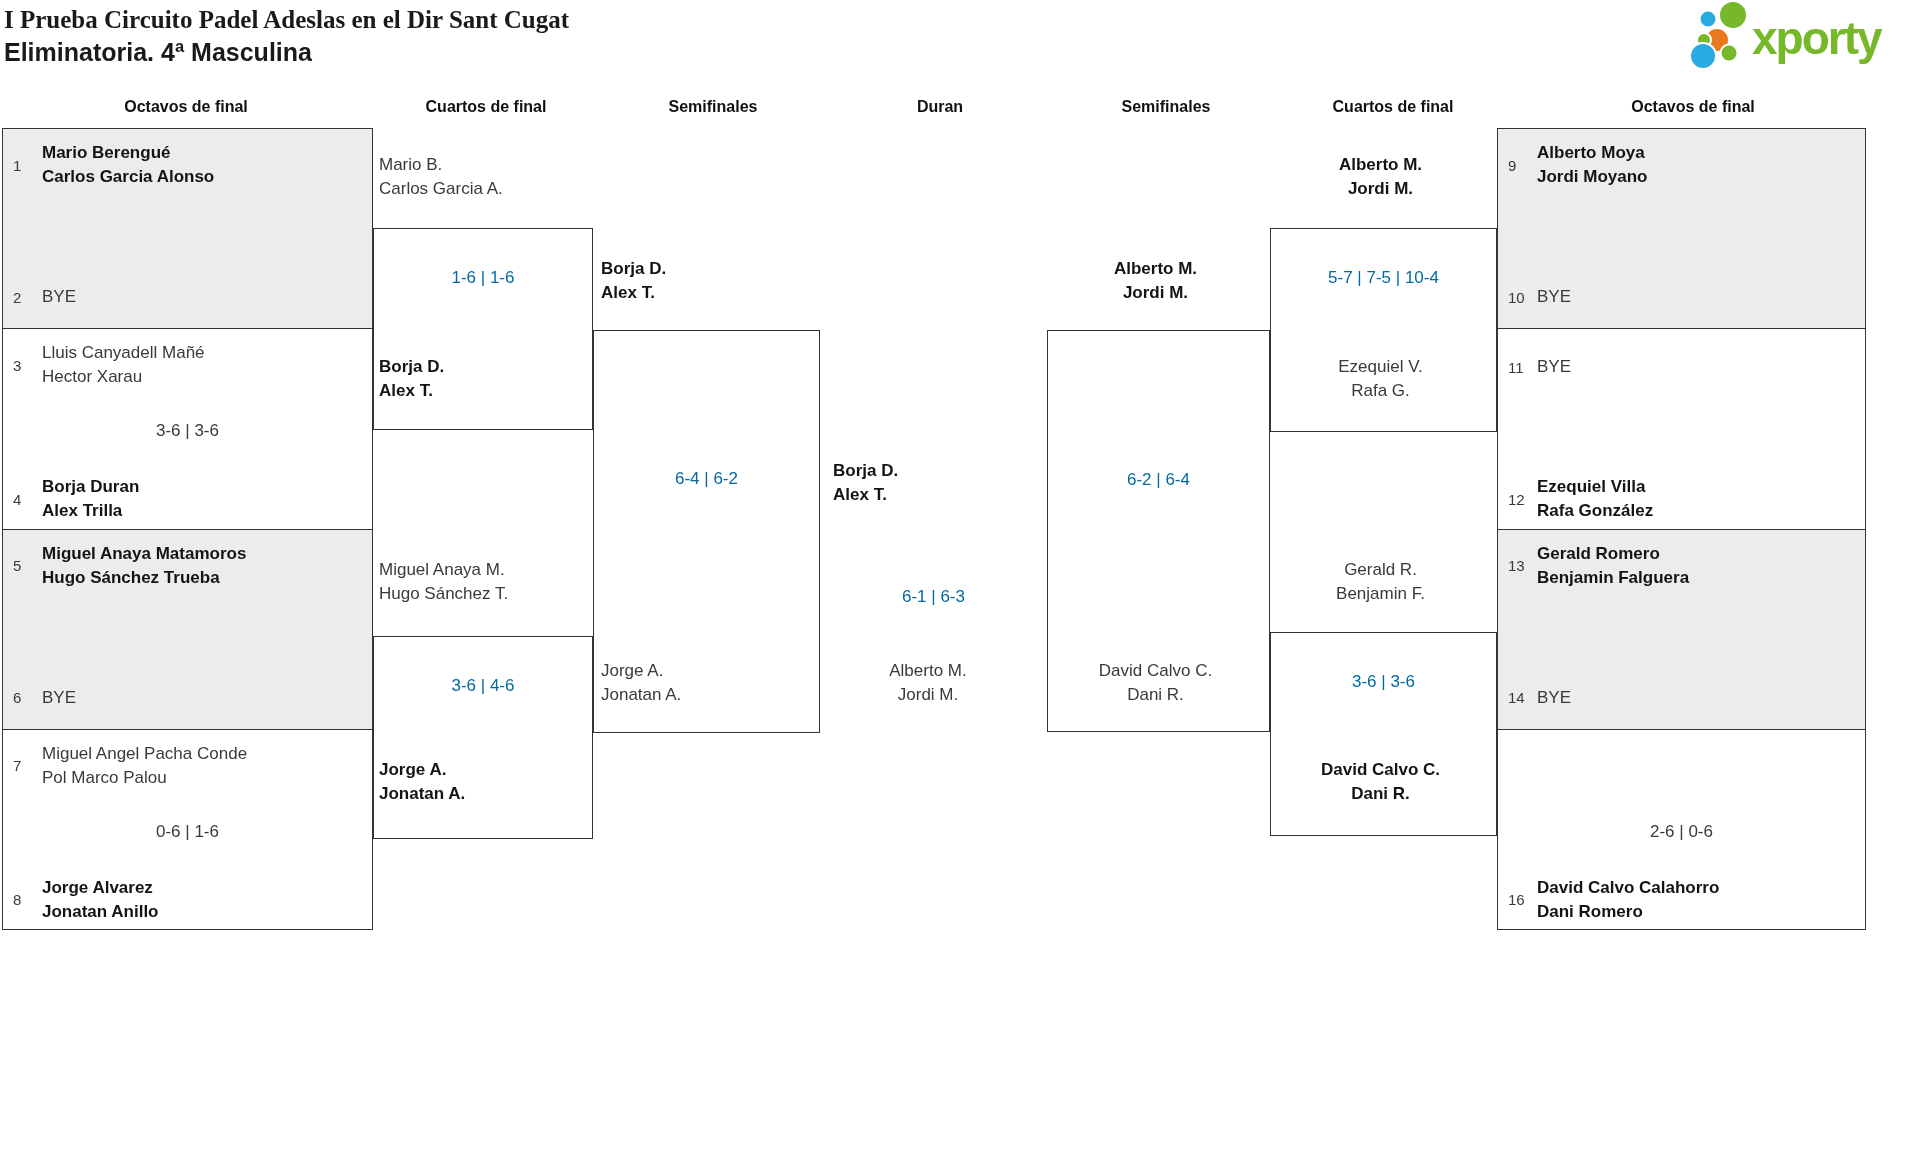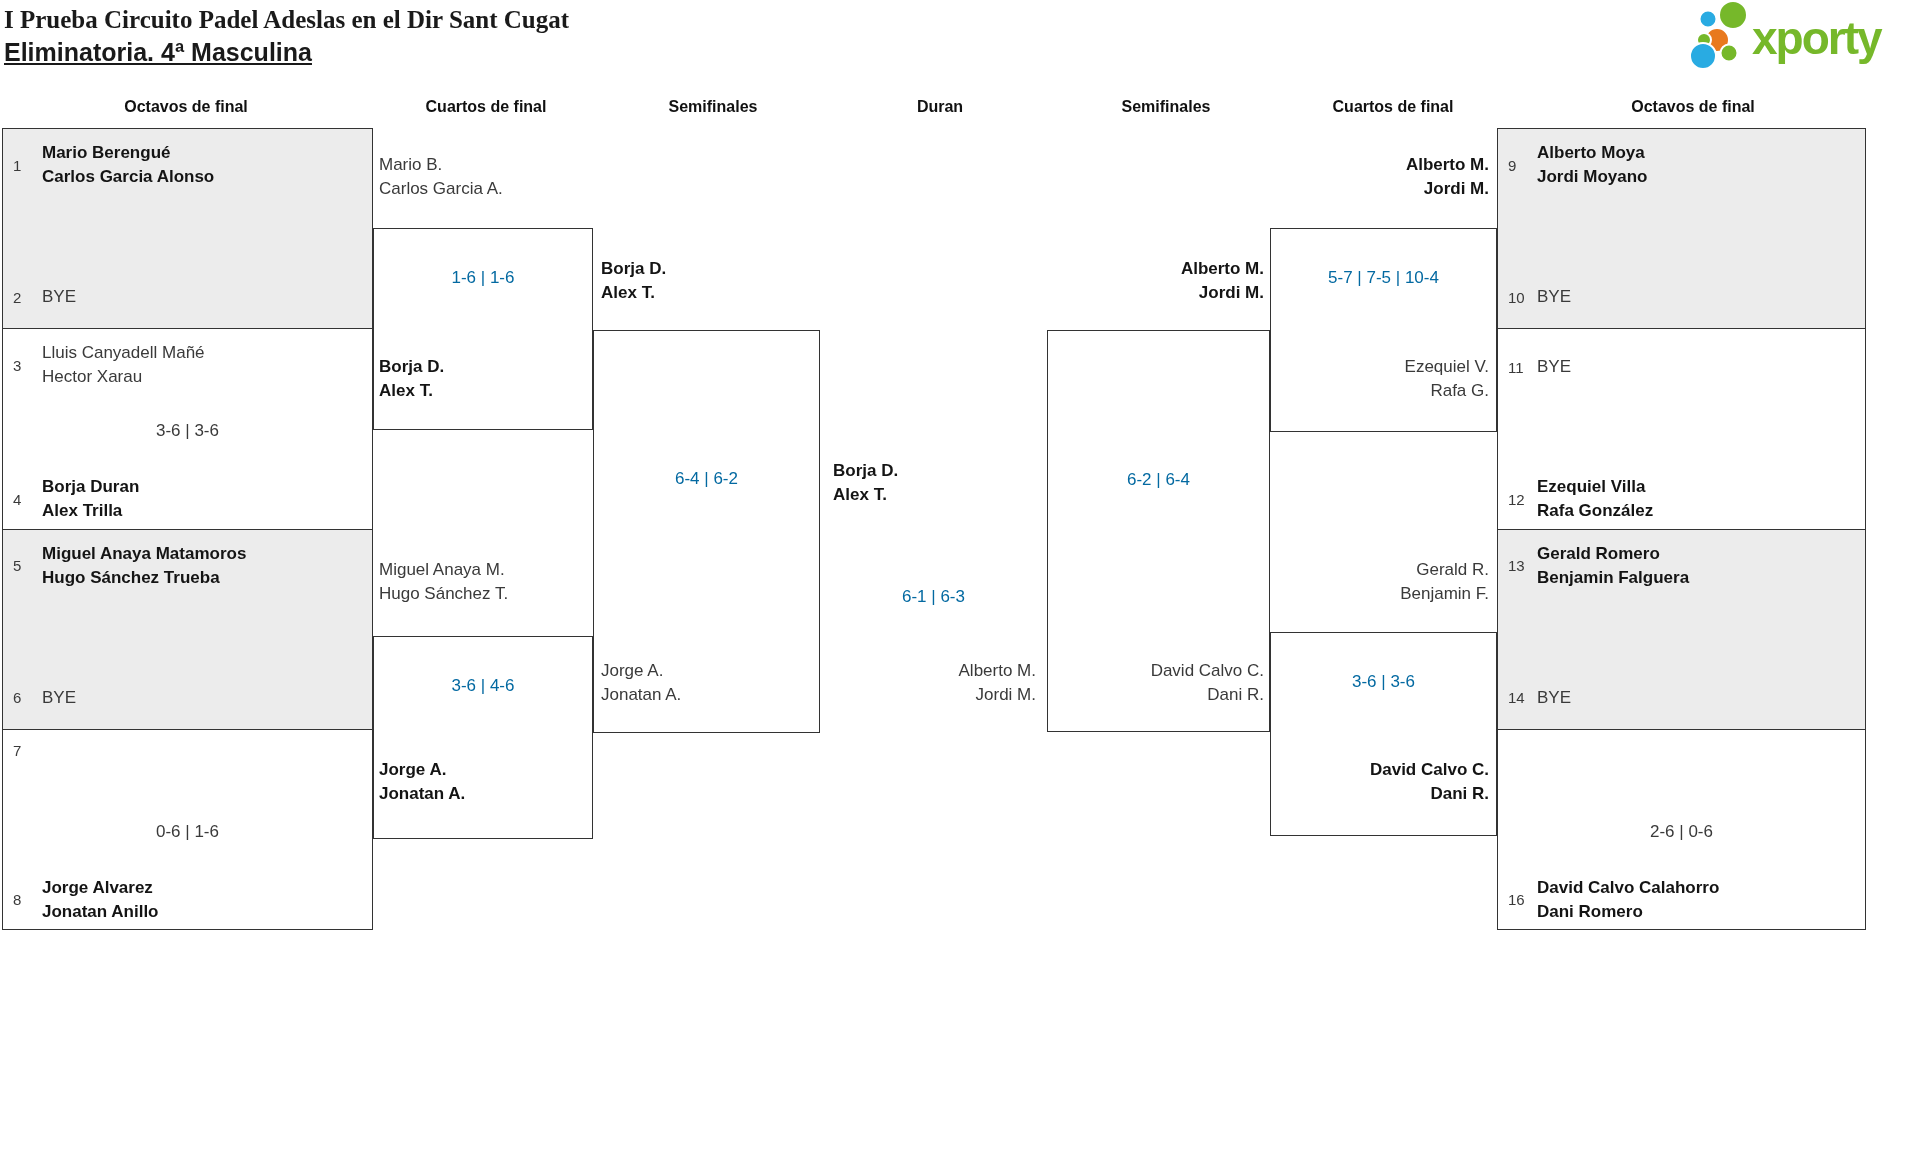--- a/index.html
+++ b/index.html
@@ -2,21 +2,21 @@
 <html><head>
 <meta charset="utf-8">
 <style>
   * { margin:0; padding:0; box-sizing:border-box; }
   html,body { background:#fff; }
   body { font-family:"Liberation Sans", sans-serif; }
   .page { position:relative; width:1920px; height:1166px; background:#fff; overflow:hidden; }
 
   .title { position:absolute; left:4px; font-size:25px; font-weight:700; color:#1a1a1a; white-space:nowrap; }
   .title.l1 { top:6px;font-family:Liberation Serif, serif; }
-  .title.l2 { top:38px;text-decoration:underline; }
+  .title.l2 { top:38px; }
 
   .logo { position:absolute; left:1686px; top:0; width:230px; height:72px; display:block; text-decoration:none;text-align:right; }
   .logo svg { position:absolute; left:0; top:0; }
   .logotext { position:absolute; left:66px; top:11px; font-size:46px; font-weight:700; letter-spacing:-2px; color:#76b82a; }
 
   .rh { position:absolute; top:98px; width:220px; text-align:center; font-size:16px; font-weight:600; color:#111; white-space:nowrap; }
 
   
   .ocol { position:absolute; top:128px; height:802px; border:1px solid #333; display:flex; flex-direction:column; background:#fff; }
   .orow { flex:1; position:relative; }
@@ -31,21 +31,21 @@
   .slot.bye1 { top:26px; }
   .slot.bye2 { top:156px; }
   .ln { display:block; }
   .oscore { position:absolute; top:92px; left:0; right:0; text-align:center; font-size:17px; color:#3a3a3a; }
 
   
   .rect { position:absolute; border:1px solid #333; background:transparent; }
 
   .team { position:absolute; font-size:17px; line-height:24px; color:#3a3a3a; white-space:nowrap; }
   .team.b { font-weight:700; color:#141414; }
-  .team.r { text-align:right; }
+  .team.r { text-align:center; }
   .score { position:absolute; font-size:17px; color:#0369a1; text-align:center; white-space:nowrap; }
 </style>
 </head>
 <body>
 
 <div class="page">
 
   <div class="title l1">I Prueba Circuito Padel Adeslas en el Dir Sant Cugat</div>
   <div class="title l2">Eliminatoria. 4ª Masculina</div>
 
@@ -115,20 +115,24 @@
       <div class="slot bye2">
         <span class="seed">6</span>
         <span class="names">
           <span class="ln">BYE</span>
         </span>
       </div>
     </div>
     <div class="orow">
       <div class="slot s1">
         <span class="seed">7</span>
+        <span class="names">
+          <span class="ln">Miguel Angel Pacha Conde</span>
+            <span class="ln">Pol Marco Palou</span>
+        </span>
       </div>
       <div class="oscore">0-6 | 1-6</div>
       <div class="slot s2 bold">
         <span class="seed">8</span>
         <span class="names">
           <span class="ln">Jorge Alvarez</span>
             <span class="ln">Jonatan Anillo</span>
         </span>
       </div>
     </div>

